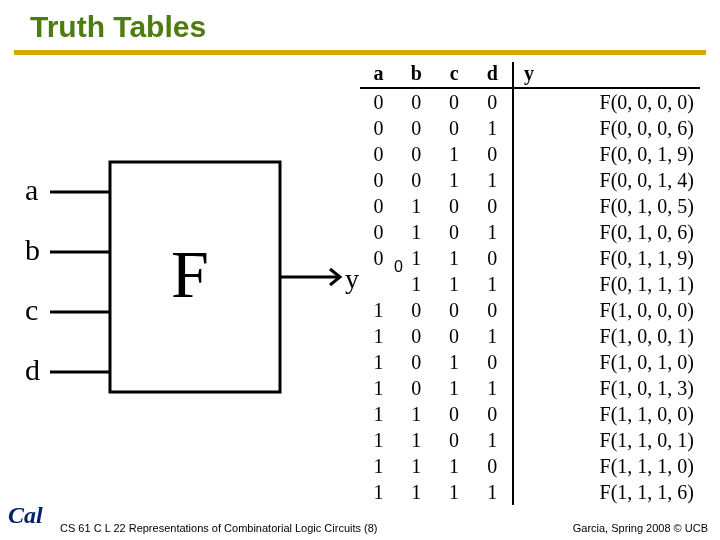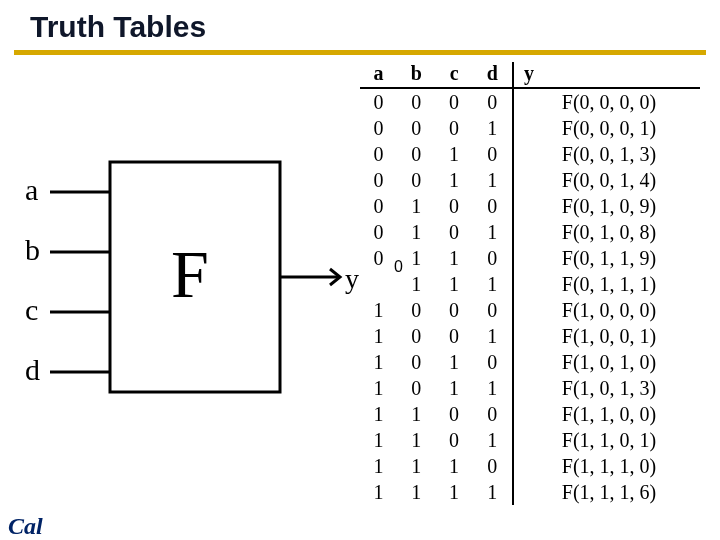--- a/index.html
+++ b/index.html
@@ -10,21 +10,21 @@
     font-family: Arial, sans-serif;
     position: relative;
     overflow: hidden;
   }
   .title {
     position: absolute;
     top: 10px;
     left: 30px;
     font-size: 30px;
     font-weight: bold;
-    color: #0f172a;
+    color: #4d7c0f;
   }
   .title-rule {
     position: absolute;
     top: 50px;
     left: 14px;
     width: 692px;
     height: 5px;
     background: #d6a800;
   }
   .content {
@@ -62,21 +62,21 @@
     text-align: left;
     padding-left: 10px;
   }
   .tt td {
     text-align: center;
     padding: 0 6px;
     line-height: 1.3;
   }
   .tt td.ycol {
     border-left: 2px solid #000;
-    text-align: center;
+    text-align: right;
     padding-left: 10px;
     white-space: nowrap;
   }
   .overlay-zero {
     position: absolute;
     font-family: Arial, sans-serif;
     font-size: 16px;
     color: #000;
   }
   .footer {
@@ -85,21 +85,21 @@
     left: 60px;
     right: 12px;
     height: 20px;
     font-size: 11px;
     color: #000;
   }
   .footer .left { position: absolute; left: 0; bottom: 0; }
   .footer .right { position: absolute; right: 0; bottom: 0; }
   .logo {
     position: absolute;
-    bottom: 0;
+    bottom: 11px;
     left: 6px;
     width: 48px;
     height: 30px;
   }
 </style>
 </head>
 <body>
 
 <div class="title">Truth Tables</div>
 <div class="title-rule"></div>
@@ -146,49 +146,49 @@
             <td>0</td>
             <td>0</td>
             <td>0</td>
             <td class="ycol">F(0, 0, 0, 0)</td>
           </tr>
           <tr>
             <td>0</td>
             <td>0</td>
             <td>0</td>
             <td>1</td>
-            <td class="ycol">F(0, 0, 0, 1)</td>
-          </tr>
-          <tr>
-            <td>0</td>
-            <td>0</td>
-            <td>1</td>
-            <td>0</td>
-            <td class="ycol">F(0, 0, 1, 3)</td>
+            <td class="ycol">F(0, 0, 0, 6)</td>
+          </tr>
+          <tr>
+            <td>0</td>
+            <td>0</td>
+            <td>1</td>
+            <td>0</td>
+            <td class="ycol">F(0, 0, 1, 9)</td>
           </tr>
           <tr>
             <td>0</td>
             <td>0</td>
             <td>1</td>
             <td>1</td>
             <td class="ycol">F(0, 0, 1, 4)</td>
           </tr>
           <tr>
             <td>0</td>
             <td>1</td>
             <td>0</td>
             <td>0</td>
-            <td class="ycol">F(0, 1, 0, 9)</td>
-          </tr>
-          <tr>
-            <td>0</td>
-            <td>1</td>
-            <td>0</td>
-            <td>1</td>
-            <td class="ycol">F(0, 1, 0, 8)</td>
+            <td class="ycol">F(0, 1, 0, 5)</td>
+          </tr>
+          <tr>
+            <td>0</td>
+            <td>1</td>
+            <td>0</td>
+            <td>1</td>
+            <td class="ycol">F(0, 1, 0, 6)</td>
           </tr>
           <tr>
             <td>0</td>
             <td>1</td>
             <td>1</td>
             <td>0</td>
             <td class="ycol">F(0, 1, 1, 9)</td>
           </tr>
           <tr>
             <td style="visibility: hidden;">0</td>
@@ -261,13 +261,15 @@
 
 <div class="overlay-zero" style="top:258px; left:394px;">0</div>
 
 <div class="logo">
   <svg viewBox="0 0 48 30">
     <text x="2" y="24" font-size="24" font-style="italic" font-weight="bold" font-family="Georgia, serif" fill="#002366">Cal</text>
   </svg>
 </div>
 
 <div class="footer">
+  <span class="left">CS 61 C L 22 Representations of Combinatorial Logic Circuits (8)</span>
+  <span class="right">Garcia, Spring 2008 © UCB</span>
 </div>
 
 </body></html>

